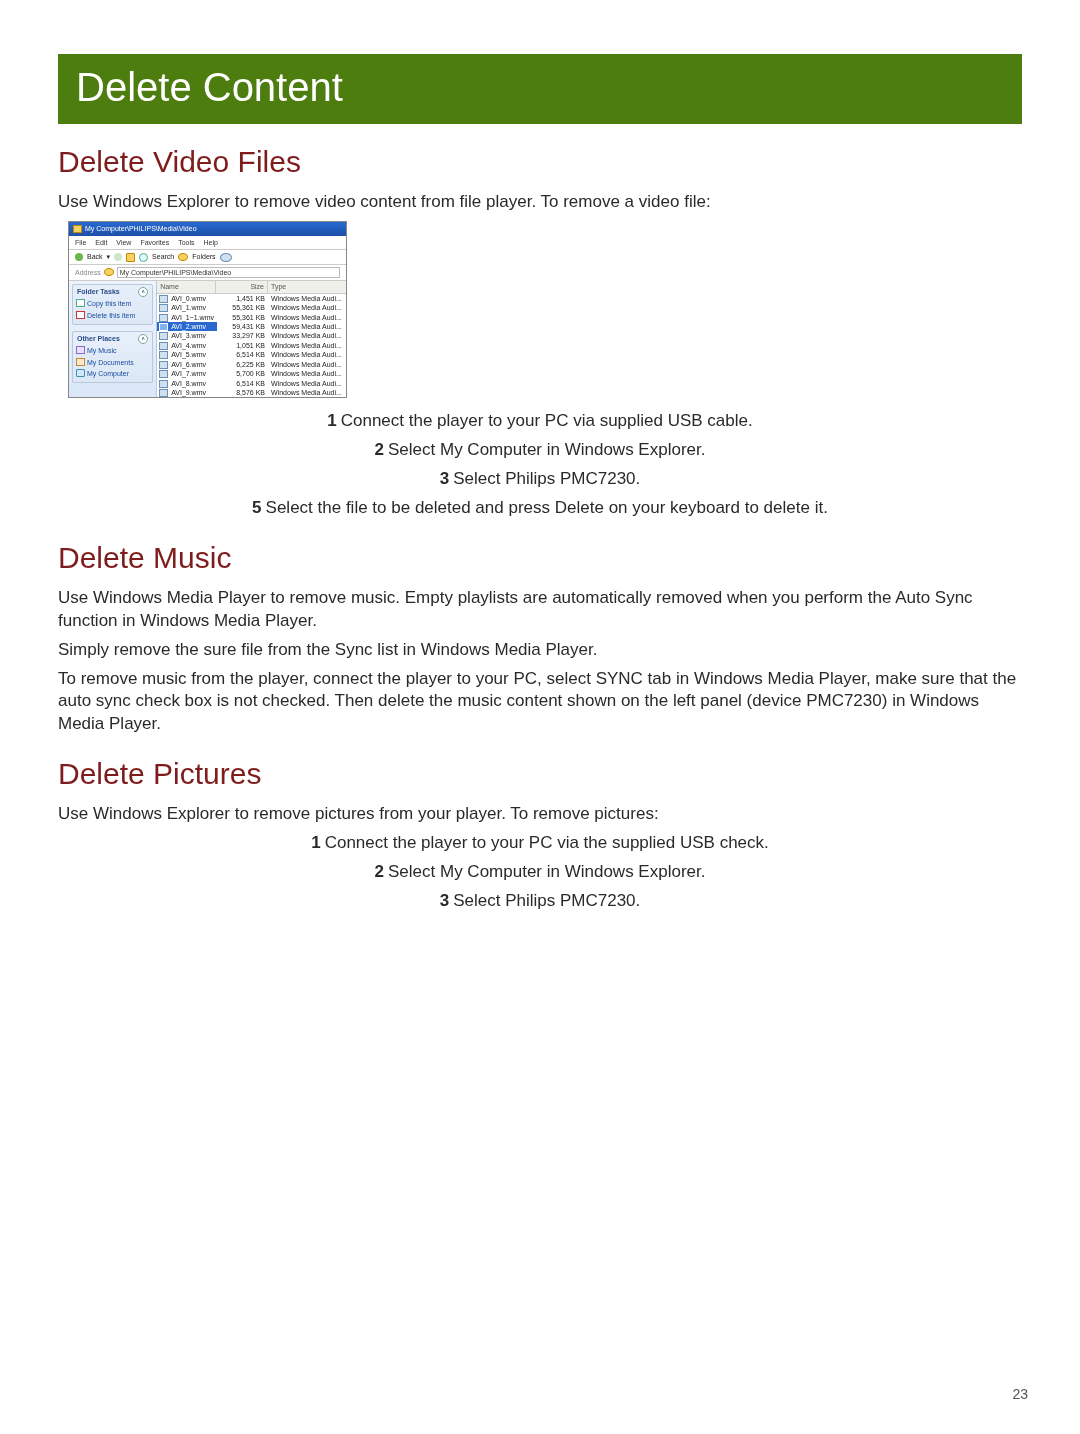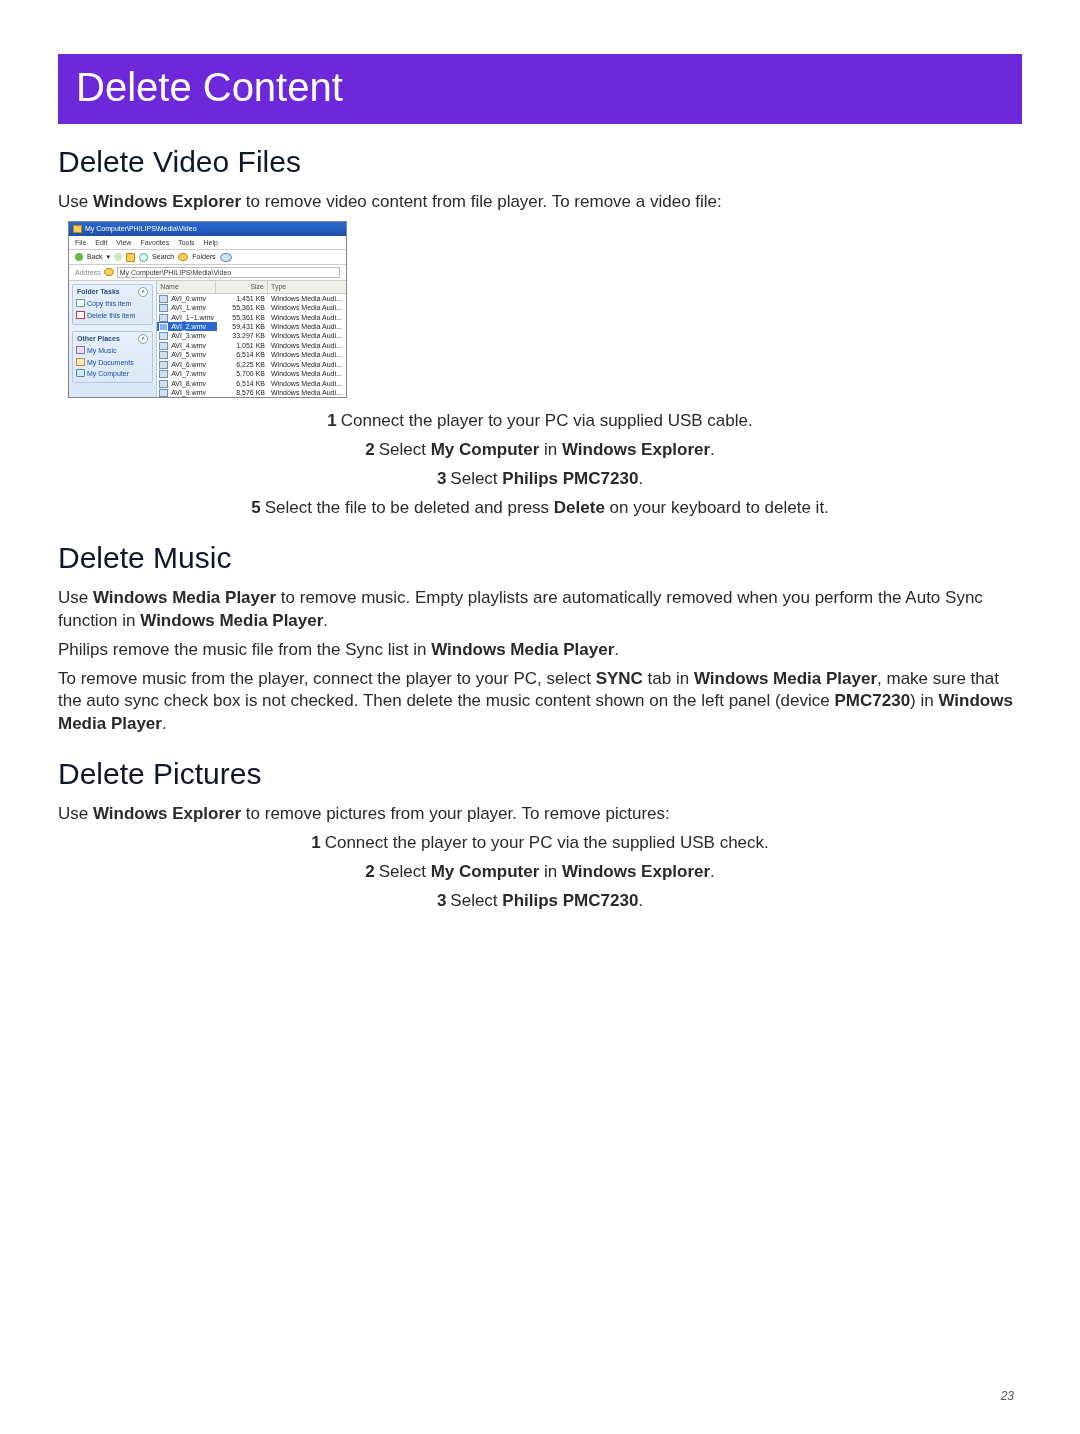--- a/index.html
+++ b/index.html
@@ -11,55 +11,54 @@
     width: 1080px;
     font-size: 17px;
     line-height: 1.35;
   }
   .page {
     padding: 54px 58px 40px 58px;
     position: relative;
     min-height: 1340px;
   }
   .banner {
-    background: #6d28d9;
+    background: #4d7c0f;
     color: #fff;
     font-size: 40px;
     font-weight: 300;
     padding: 6px 4px 10px 18px;
     margin: 0 0 10px 0;
   }
   h2 {
-    color: #0f172a;
+    color: #7f1d1d;
     font-size: 30px;
     font-weight: 300;
     margin: 18px 0 8px 0;
   }
   p { margin: 6px 0; }
   ol.steps {
     list-style: none;
     padding: 0;
     margin: 4px 0 0 0;
   }
   ol.steps li {
     margin: 6px 0;
     text-align: center;
   }
   ol.steps li .num {
     font-weight: 700;
     margin-right: 4px;
   }
-  b { font-weight: 700; }
+  b { font-weight: 400; }
   .page-num {
     position: absolute;
     bottom: 30px;
-    right: 66px;
-    font-size: 12px;
+    right: 52px;
+    font-size: 14px;
     color: #555;
-    font-style: italic;
   }
 
   
   .explorer {
     width: 277px;
     border: 1px solid #868686;
     margin: 8px 0 12px 10px;
     font-family: Tahoma, Arial, sans-serif;
     font-size: 7px;
     color: #222;
@@ -290,21 +289,21 @@
     <li><span class="num">2</span><span>Select </span><b>My Computer</b><span> in </span><b>Windows Explorer</b><span>.</span></li>
     <li><span class="num">3</span><span>Select </span><b>Philips PMC7230</b><span>.</span></li>
     <li><span class="num">5</span><span>Select the file to be deleted and press </span><b>Delete</b><span> on your keyboard to delete it.</span></li>
   </ol>
 
   <h2>Delete Music</h2>
   <p>
     <span>Use </span><b>Windows Media Player</b><span> to remove music. Empty playlists are automatically removed when you perform the Auto Sync function in </span><b>Windows Media Player</b><span>.</span>
   </p>
   <p>
-    <span>Philips remove the music file from the Sync list in </span><b>Windows Media Player</b><span>.</span>
+    <span>Simply remove the sure file from the Sync list in </span><b>Windows Media Player</b><span>.</span>
   </p>
   <p>
     <span>To remove music from the player, connect the player to your PC, select </span><b>SYNC</b><span> tab in </span><b>Windows Media Player</b><span>, make sure that the auto sync check box is not checked. Then delete the music content shown on the left panel (device </span><b>PMC7230</b><span>) in </span><b>Windows Media Player</b><span>.</span>
   </p>
 
   <h2>Delete Pictures</h2>
   <p>
     <span>Use </span><b>Windows Explorer</b><span> to remove pictures from your player. To remove pictures:</span>
   </p>
   <ol class="steps">

